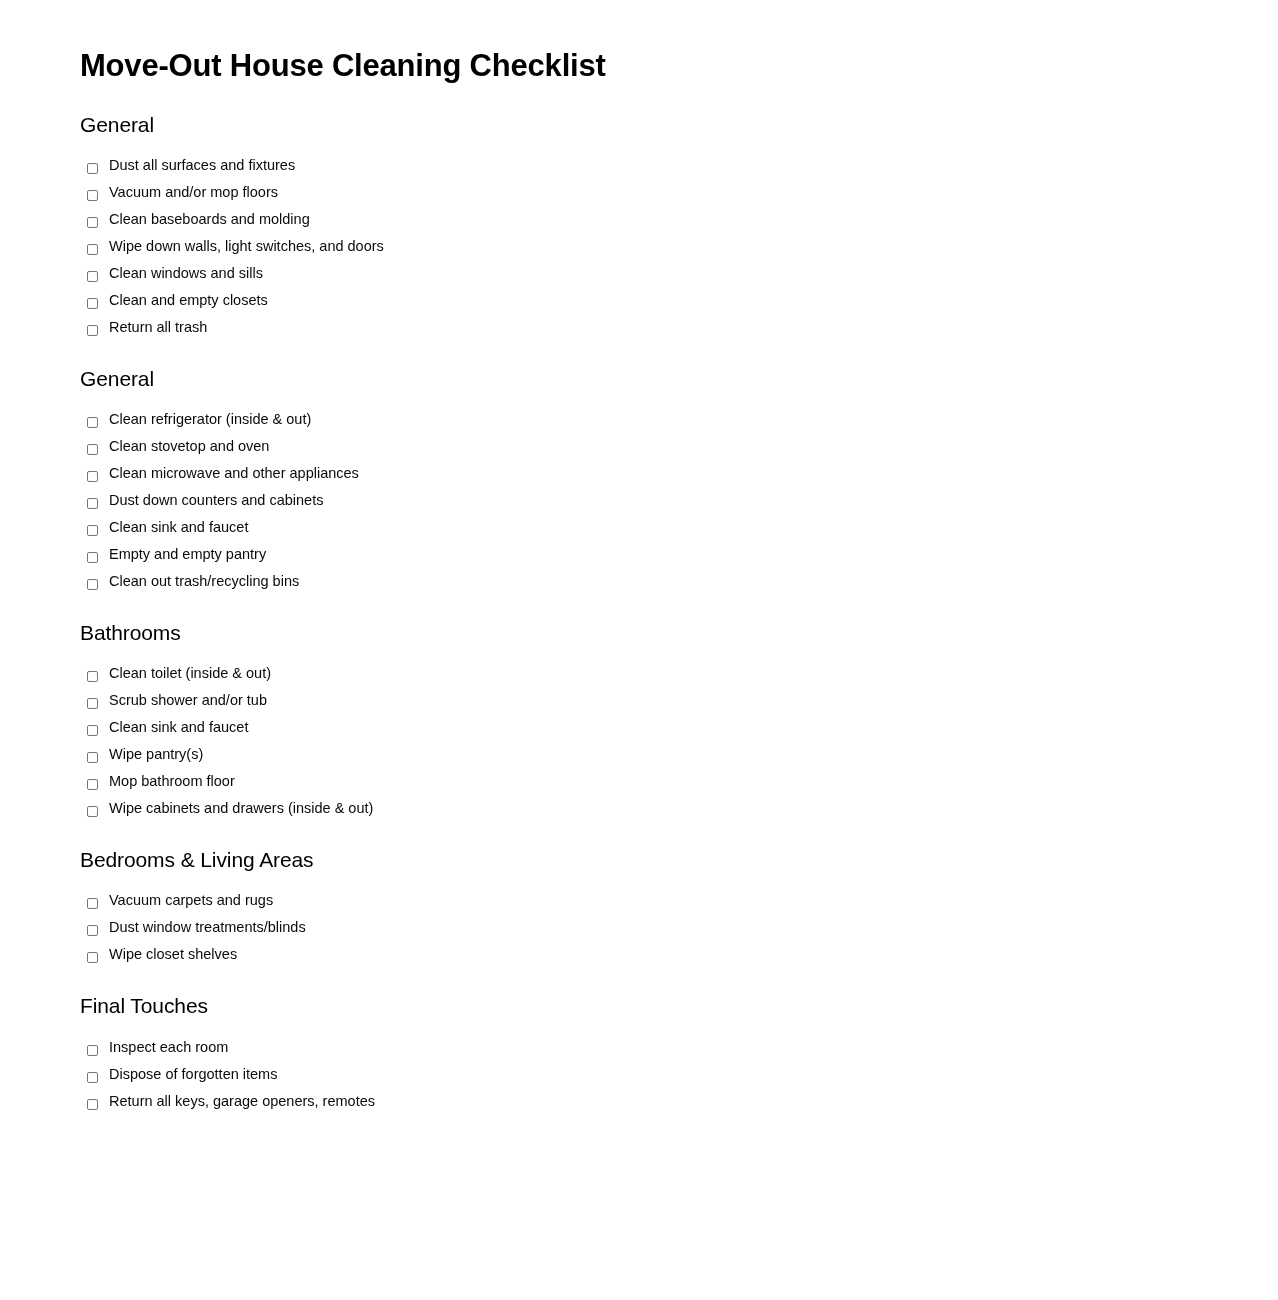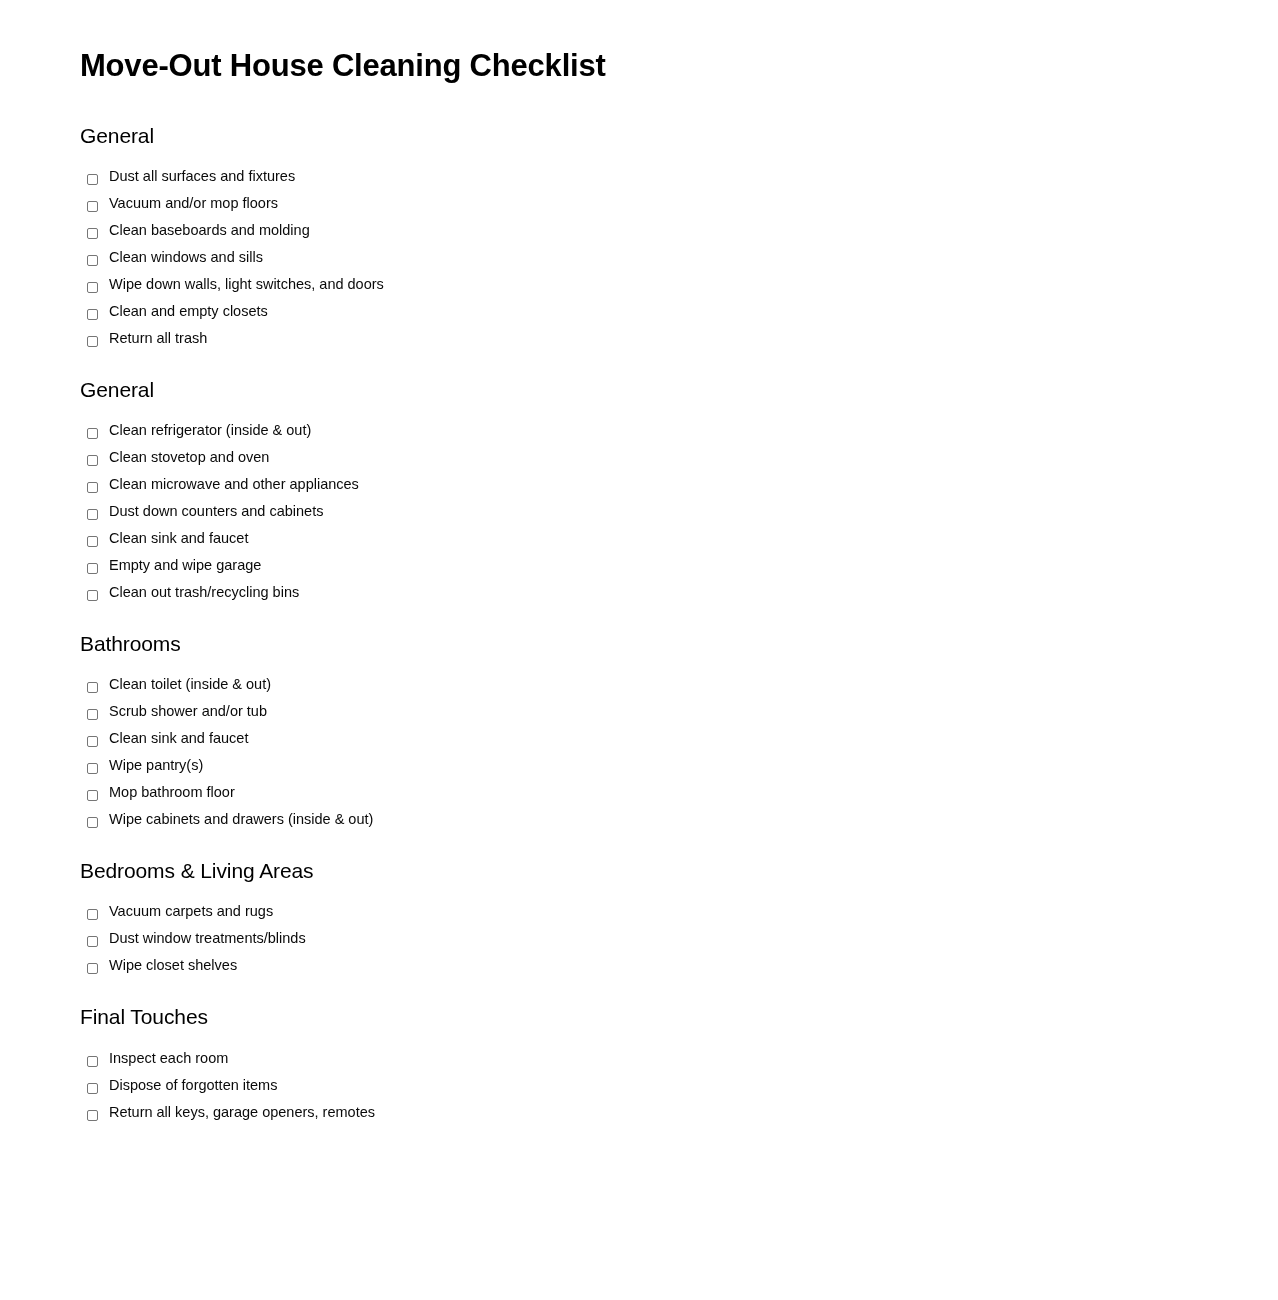--- a/index.html
+++ b/index.html
@@ -17,21 +17,21 @@
   }
   .page {
     padding: 48px 40px 40px 80px;
     box-sizing: border-box;
   }
   .doc-title {
     font-size: 31px;
     font-weight: bold;
     line-height: 1.15;
     letter-spacing: -0.2px;
-    margin: 0 0 39px 0;
+    margin: 0 0 28px 0;
     color: #000000;
   }
   .section {
     margin: 0 0 30px 0;
   }
   .section:last-child {
     margin-bottom: 0;
   }
   .section-title {
     font-size: 21px;
@@ -90,28 +90,28 @@
           <li class="check-item">
             <span class="check-box" role="checkbox" aria-checked="false"></span>
             <span class="check-label">Vacuum and/or mop floors</span>
           </li>
           <li class="check-item">
             <span class="check-box" role="checkbox" aria-checked="false"></span>
             <span class="check-label">Clean baseboards and molding</span>
           </li>
           <li class="check-item">
             <span class="check-box" role="checkbox" aria-checked="false"></span>
+            <span class="check-label">Wipe down walls, light switches, and doors</span>
+          </li>
+          <li class="check-item">
+            <span class="check-box" role="checkbox" aria-checked="false"></span>
             <span class="check-label">Clean windows and sills</span>
           </li>
           <li class="check-item">
             <span class="check-box" role="checkbox" aria-checked="false"></span>
-            <span class="check-label">Wipe down walls, light switches, and doors</span>
-          </li>
-          <li class="check-item">
-            <span class="check-box" role="checkbox" aria-checked="false"></span>
             <span class="check-label">Clean and empty closets</span>
           </li>
           <li class="check-item">
             <span class="check-box" role="checkbox" aria-checked="false"></span>
             <span class="check-label">Return all trash</span>
           </li>
         </ul>
       </div>
       <div class="section">
         <h2 class="section-title">General</h2>
@@ -131,21 +131,21 @@
           <li class="check-item">
             <span class="check-box" role="checkbox" aria-checked="false"></span>
             <span class="check-label">Dust down counters and cabinets</span>
           </li>
           <li class="check-item">
             <span class="check-box" role="checkbox" aria-checked="false"></span>
             <span class="check-label">Clean sink and faucet</span>
           </li>
           <li class="check-item">
             <span class="check-box" role="checkbox" aria-checked="false"></span>
-            <span class="check-label">Empty and wipe garage</span>
+            <span class="check-label">Empty and empty pantry</span>
           </li>
           <li class="check-item">
             <span class="check-box" role="checkbox" aria-checked="false"></span>
             <span class="check-label">Clean out trash/recycling bins</span>
           </li>
         </ul>
       </div>
       <div class="section">
         <h2 class="section-title">Bathrooms</h2>
         <ul class="checklist">

